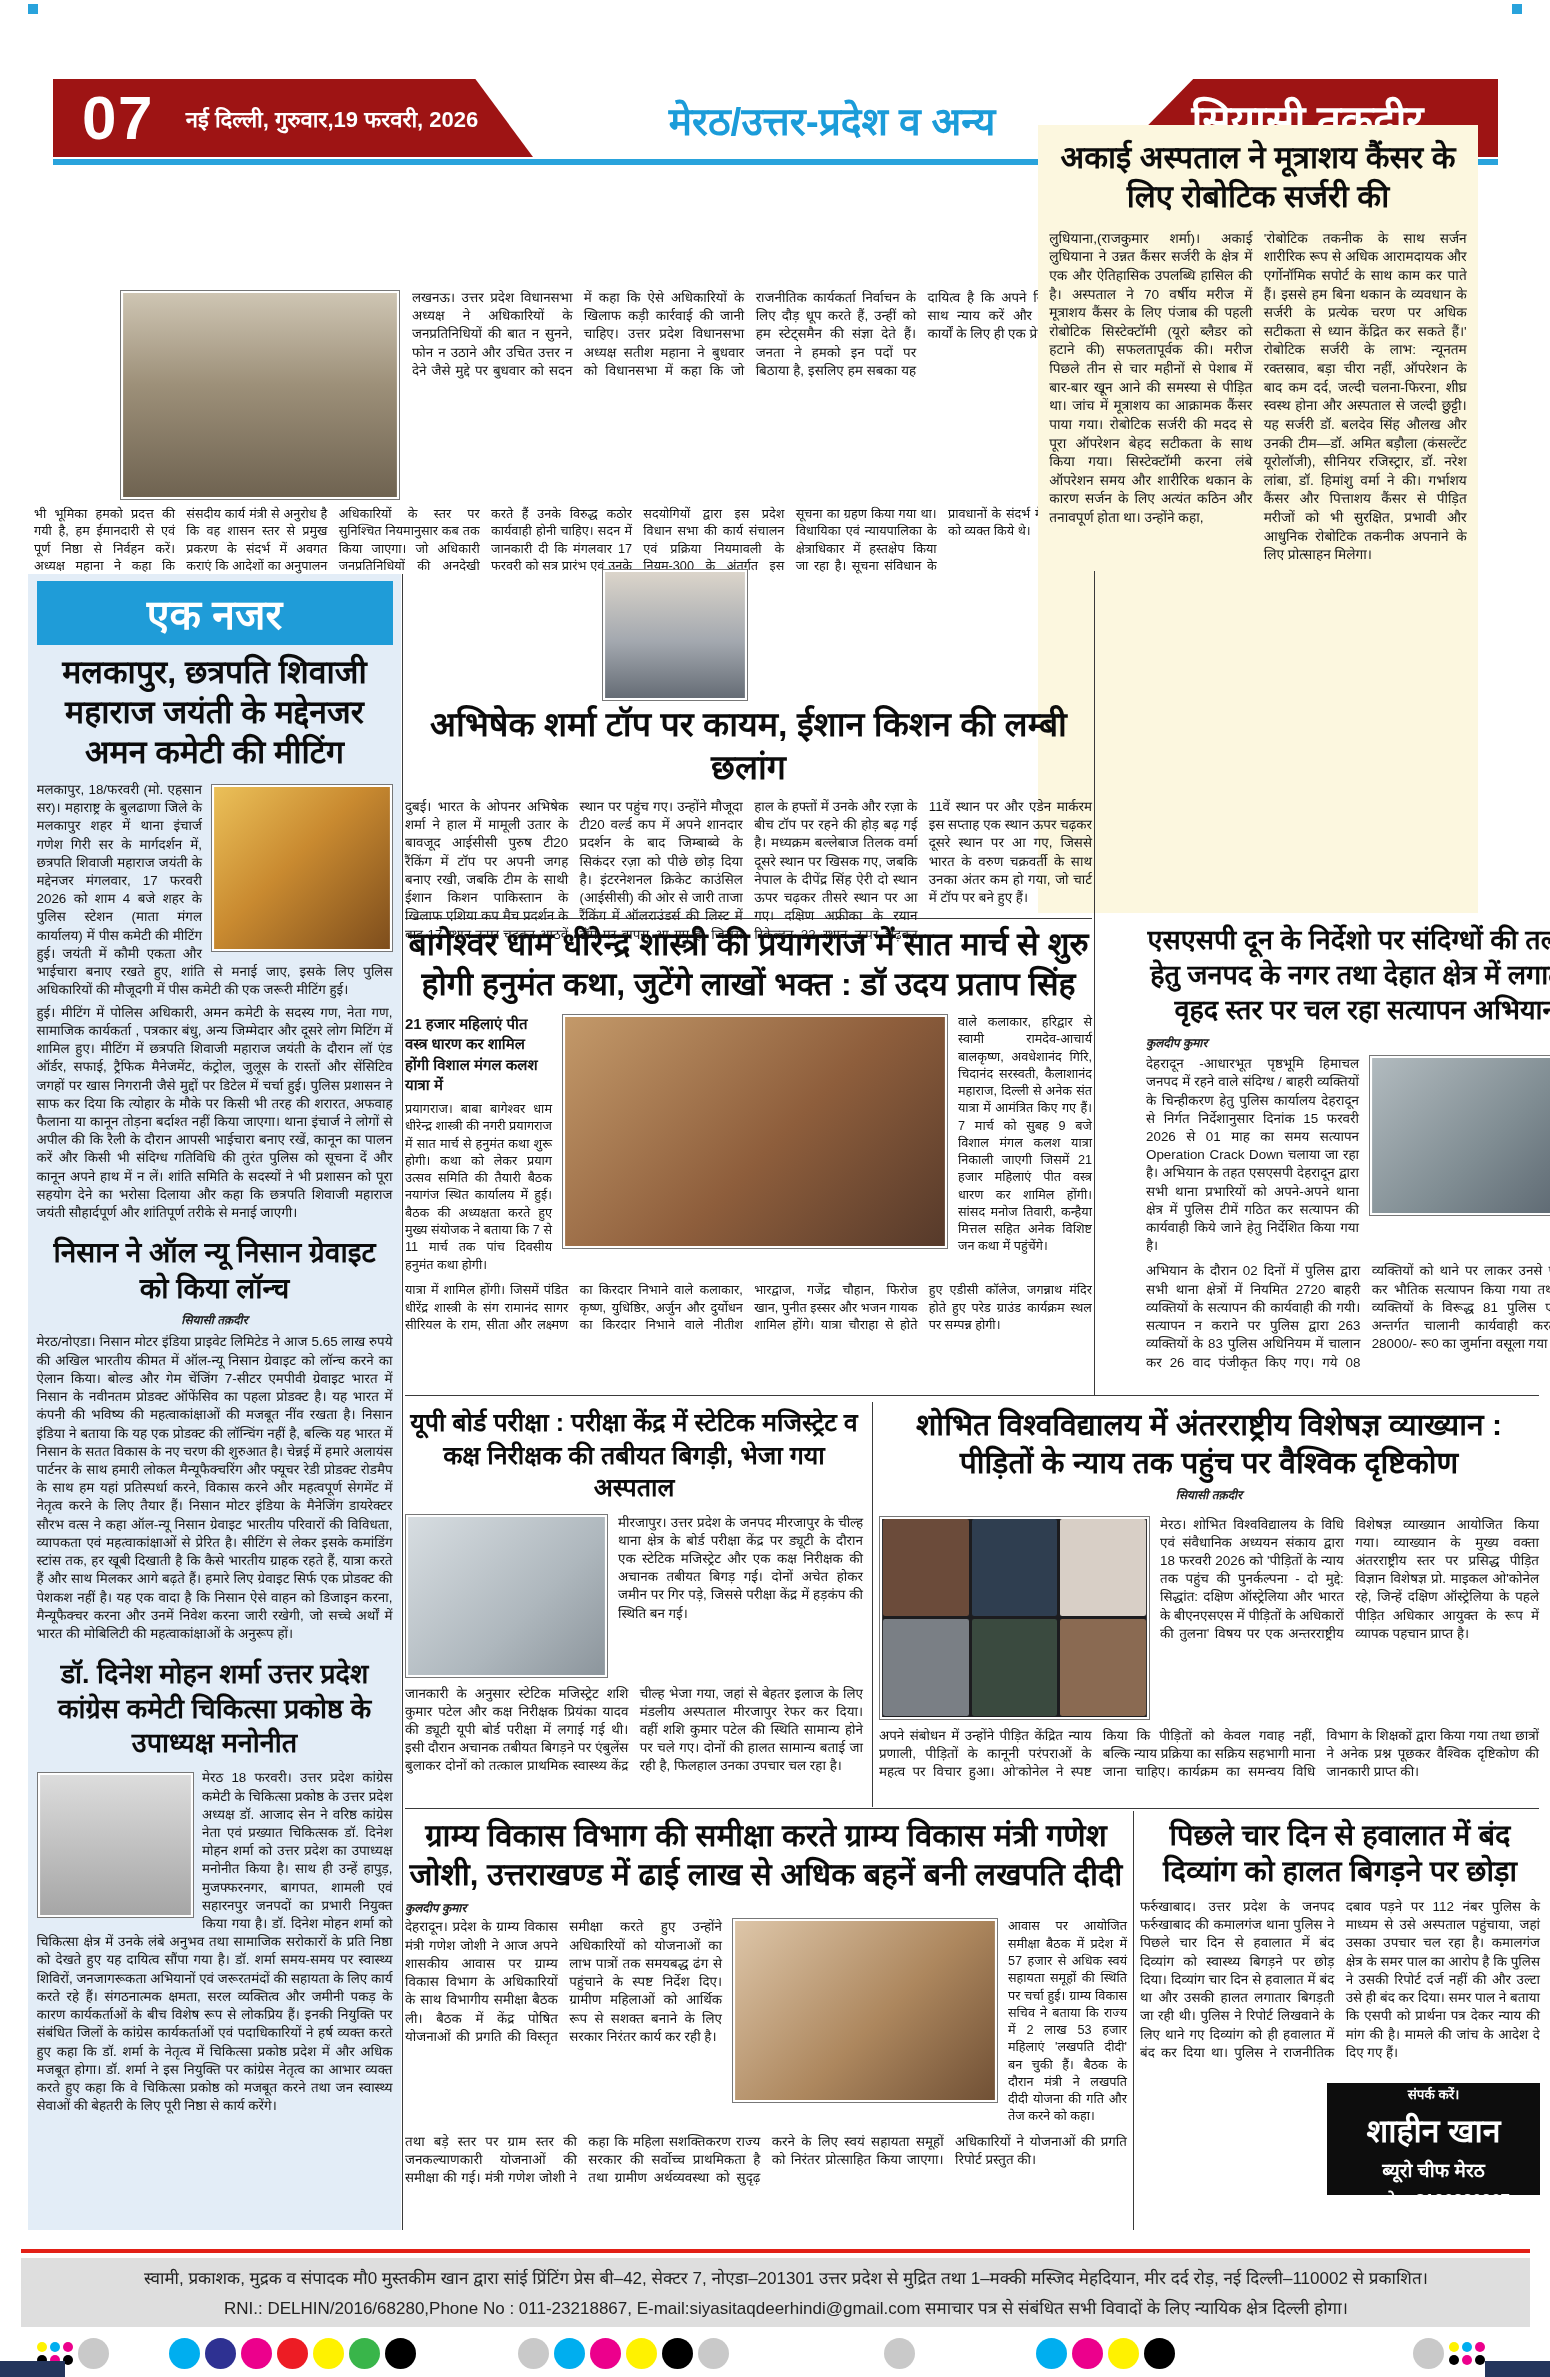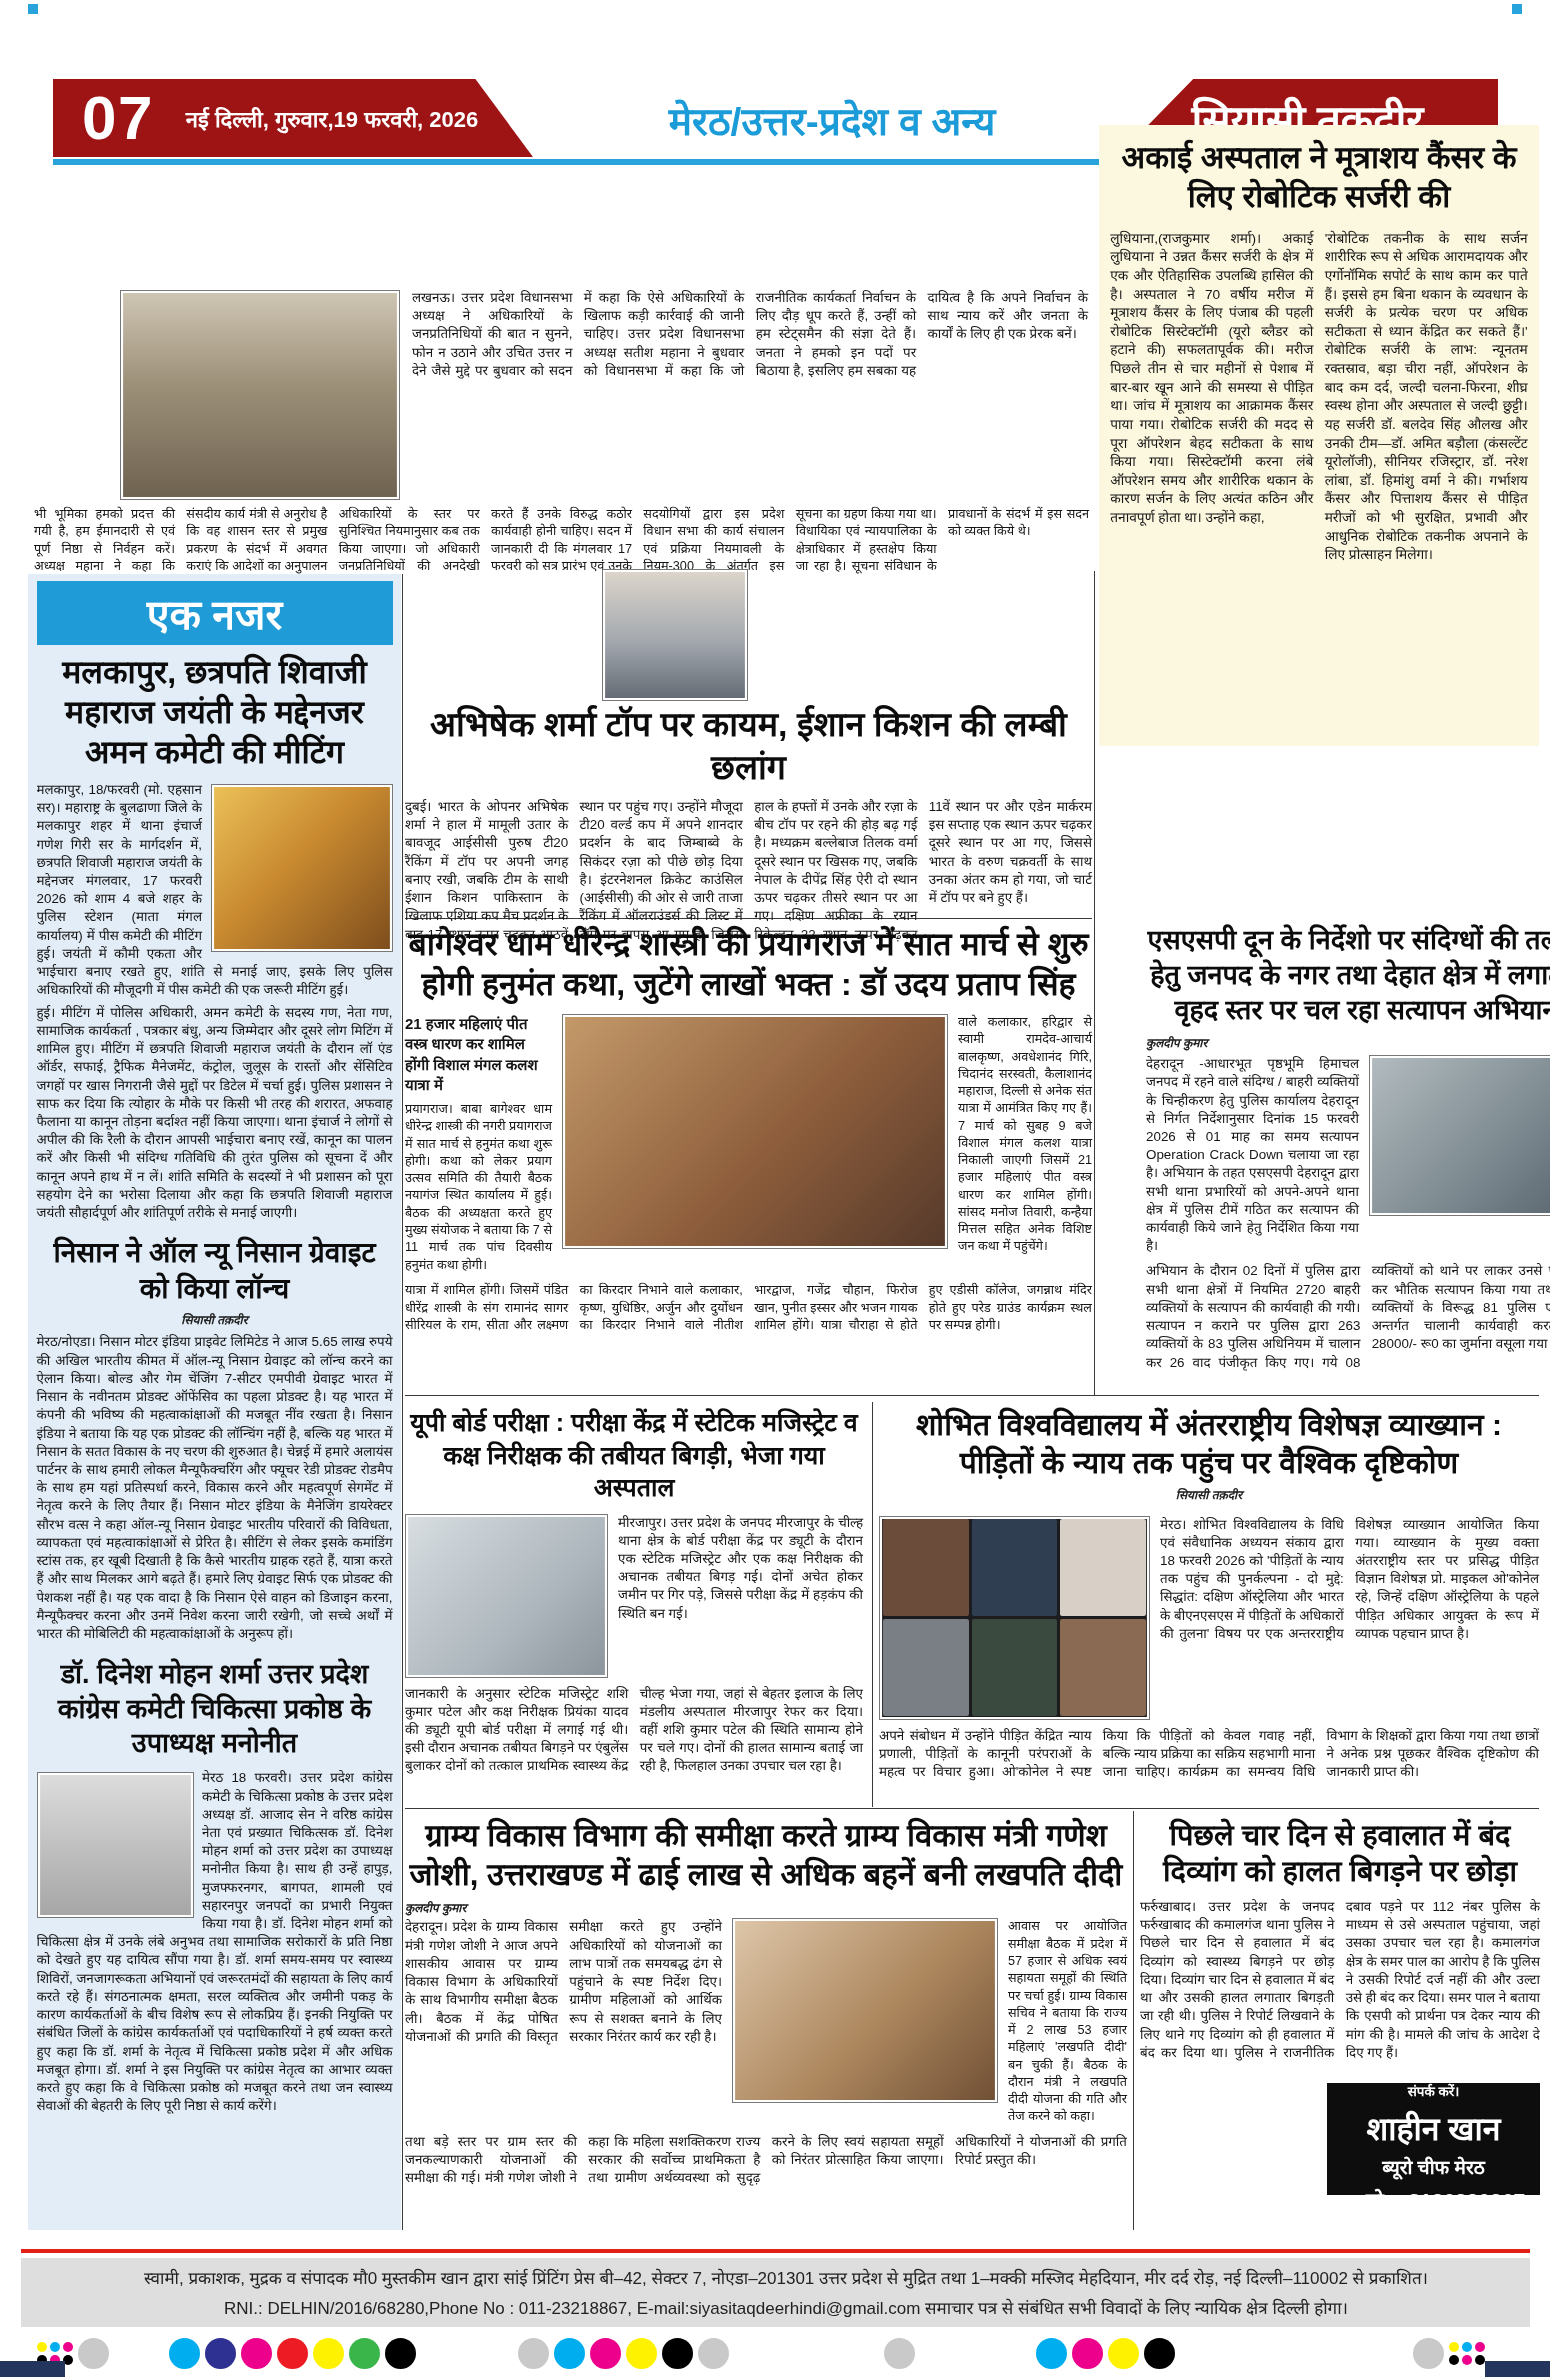--- a/index.html
+++ b/index.html
@@ -71,21 +71,21 @@
   <div class="abs center section-title" style="left:536px;top:93px;width:592px;">मेरठ/उत्तर-प्रदेश व अन्य</div>
   <div class="abs banner banner-right masthead" style="left:1117px;top:79px;width:381px;height:78px;">
     <span>सियासी तक़दीर</span>
   </div>
   <div class="abs bluerule" style="left:53px;top:159px;width:1445px;height:6.3px;"></div>
 
   <div class="abs photo ph-assembly" style="left:120px;top:290px;width:278px;height:208px;"></div>
   <div class="abs body-txt just cols4" style="left:412px;top:289px;width:676px;height:210px;">लखनऊ। उत्तर प्रदेश विधानसभा अध्यक्ष ने अधिकारियों के जनप्रतिनिधियों की बात न सुनने, फोन न उठाने और उचित उत्तर न देने जैसे मुद्दे पर बुधवार को सदन में कहा कि ऐसे अधिकारियों के खिलाफ कड़ी कार्रवाई की जानी चाहिए। उत्तर प्रदेश विधानसभा अध्यक्ष सतीश महाना ने बुधवार को विधानसभा में कहा कि जो राजनीतिक कार्यकर्ता निर्वाचन के लिए दौड़ धूप करते हैं, उन्हीं को हम स्टेट्समैन की संज्ञा देते हैं। जनता ने हमको इन पदों पर बिठाया है, इसलिए हम सबका यह दायित्व है कि अपने निर्वाचन के साथ न्याय करें और जनता के कार्यों के लिए ही एक प्रेरक बनें।</div>
   <div class="abs body-txt just cols7" style="left:34px;top:506px;width:1055px;height:154px;font-size:12.7px;">भी भूमिका हमको प्रदत्त की गयी है, हम ईमानदारी से एवं पूर्ण निष्ठा से निर्वहन करें। अध्यक्ष महाना ने कहा कि संसदीय कार्य मंत्री से अनुरोध है कि वह शासन स्तर से प्रमुख प्रकरण के संदर्भ में अवगत कराएं कि आदेशों का अनुपालन अधिकारियों के स्तर पर सुनिश्चित नियमानुसार कब तक किया जाएगा। जो अधिकारी जनप्रतिनिधियों की अनदेखी करते हैं उनके विरुद्ध कठोर कार्यवाही होनी चाहिए। सदन में जानकारी दी कि मंगलवार 17 फरवरी को सत्र प्रारंभ एवं उनके सदयोगियों द्वारा इस प्रदेश विधान सभा की कार्य संचालन एवं प्रक्रिया नियमावली के नियम-300 के अंतर्गत इस सूचना का ग्रहण किया गया था। विधायिका एवं न्यायपालिका के क्षेत्राधिकार में हस्तक्षेप किया जा रहा है। सूचना संविधान के प्रावधानों के संदर्भ में इस सदन को व्यक्त किये थे।</div>
 
-  <div class="abs yellow-box" style="left:1099px;top:125px;width:440px;height:621px;padding:12.7px 11.3px;box-sizing:border-box;">
+  <div class="abs yellow-box" style="left:1038px;top:125px;width:440px;height:788px;padding:12.7px 11.3px;box-sizing:border-box;">
     <div class="center h-md" style="font-size:31px;">अकाई अस्पताल ने मूत्राशय कैंसर के लिए रोबोटिक सर्जरी की</div>
     <div style="display:flex;gap:11.3px;margin-top:12.7px;">
       <div class="body-txt just" style="flex:1;font-size:13.7px;">लुधियाना,(राजकुमार शर्मा)। अकाई लुधियाना ने उन्नत कैंसर सर्जरी के क्षेत्र में एक और ऐतिहासिक उपलब्धि हासिल की है। अस्पताल ने 70 वर्षीय मरीज में मूत्राशय कैंसर के लिए पंजाब की पहली रोबोटिक सिस्टेक्टॉमी (यूरो ब्लैडर को हटाने की) सफलतापूर्वक की। मरीज पिछले तीन से चार महीनों से पेशाब में बार-बार खून आने की समस्या से पीड़ित था। जांच में मूत्राशय का आक्रामक कैंसर पाया गया। रोबोटिक सर्जरी की मदद से पूरा ऑपरेशन बेहद सटीकता के साथ किया गया। सिस्टेक्टॉमी करना लंबे ऑपरेशन समय और शारीरिक थकान के कारण सर्जन के लिए अत्यंत कठिन और तनावपूर्ण होता था। उन्होंने कहा,</div>
       <div class="body-txt just" style="flex:1;font-size:13.7px;">'रोबोटिक तकनीक के साथ सर्जन शारीरिक रूप से अधिक आरामदायक और एर्गोनॉमिक सपोर्ट के साथ काम कर पाते हैं। इससे हम बिना थकान के व्यवधान के सर्जरी के प्रत्येक चरण पर अधिक सटीकता से ध्यान केंद्रित कर सकते हैं।' रोबोटिक सर्जरी के लाभ: न्यूनतम रक्तस्राव, बड़ा चीरा नहीं, ऑपरेशन के बाद कम दर्द, जल्दी चलना-फिरना, शीघ्र स्वस्थ होना और अस्पताल से जल्दी छुट्टी। यह सर्जरी डॉ. बलदेव सिंह औलख और उनकी टीम—डॉ. अमित बड़ौला (कंसल्टेंट यूरोलॉजी), सीनियर रजिस्ट्रार, डॉ. नरेश लांबा, डॉ. हिमांशु वर्मा ने की। गर्भाशय कैंसर और पित्ताशय कैंसर से पीड़ित मरीजों को भी सुरक्षित, प्रभावी और आधुनिक रोबोटिक तकनीक अपनाने के लिए प्रोत्साहन मिलेगा।</div>
     </div>
   </div>
 
   <div class="abs blue-box" style="left:28px;top:574px;width:373px;height:1656px;padding:7px 8.5px;box-sizing:border-box;">
     <div class="eknajar-banner center" style="padding:4.2px 0;">एक नजर</div>
     <div class="center h-lg" style="margin-top:7px;">मलकापुर, छत्रपति शिवाजी महाराज जयंती के मद्देनजर अमन कमेटी की मीटिंग</div>
@@ -178,21 +178,21 @@
     <div class="body-txt just cols4" style="margin-top:7px;height:92px;">तथा बड़े स्तर पर ग्राम स्तर की जनकल्याणकारी योजनाओं की समीक्षा की गई। मंत्री गणेश जोशी ने कहा कि महिला सशक्तिकरण राज्य सरकार की सर्वोच्च प्राथमिकता है तथा ग्रामीण अर्थव्यवस्था को सुदृढ़ करने के लिए स्वयं सहायता समूहों को निरंतर प्रोत्साहित किया जाएगा। अधिकारियों ने योजनाओं की प्रगति रिपोर्ट प्रस्तुत की।</div>
   </div>
 
   <div class="abs" style="left:1140px;top:1817px;width:400px;">
     <div class="center h-lg" style="font-size:29px;">पिछले चार दिन से हवालात में बंद दिव्यांग को हालत बिगड़ने पर छोड़ा</div>
     <div class="body-txt just cols2" style="margin-top:8.5px;height:303px;">फर्रुखाबाद। उत्तर प्रदेश के जनपद फर्रुखाबाद की कमालगंज थाना पुलिस ने पिछले चार दिन से हवालात में बंद दिव्यांग को स्वास्थ्य बिगड़ने पर छोड़ दिया। दिव्यांग चार दिन से हवालात में बंद था और उसकी हालत लगातार बिगड़ती जा रही थी। पुलिस ने रिपोर्ट लिखवाने के लिए थाने गए दिव्यांग को ही हवालात में बंद कर दिया था। पुलिस ने राजनीतिक दबाव पड़ने पर 112 नंबर पुलिस के माध्यम से उसे अस्पताल पहुंचाया, जहां उसका उपचार चल रहा है। कमालगंज क्षेत्र के समर पाल का आरोप है कि पुलिस ने उसकी रिपोर्ट दर्ज नहीं की और उल्टा उसे ही बंद कर दिया। समर पाल ने बताया कि एसपी को प्रार्थना पत्र देकर न्याय की मांग की है। मामले की जांच के आदेश दे दिए गए हैं।</div>
     <div class="contact-box center abs" style="left:187px;top:266px;width:213px;height:112px;z-index:5;">
       <div style="font-size:13.4px;font-weight:700;padding:0 7px;">मेरठ से विज्ञापन व समाचार लगाने के लिए संपर्क करें।</div>
       <div style="font-size:32px;font-weight:800;">शाहीन खान</div>
       <div style="font-size:19px;font-weight:700;">ब्यूरो चीफ मेरठ</div>
-      <div style="font-size:21px;font-weight:800;padding-left:24px;">मो. : 8126330267</div>
+      <div style="font-size:17px;font-weight:800;padding-left:24px;">मो. : 8126330267</div>
     </div>
   </div>
 
   <div class="abs redrule" style="left:21px;top:2249px;width:1509px;height:4.2px;"></div>
   <div class="abs footer-box center" style="left:21px;top:2258px;width:1509px;height:69px;">
     <div>स्वामी, प्रकाशक, मुद्रक व संपादक मौ0 मुस्तकीम खान द्वारा सांई प्रिंटिंग प्रेस बी–42, सेक्टर 7, नोएडा–201301 उत्तर प्रदेश से मुद्रित तथा 1–मक्की मस्जिद मेहदियान, मीर दर्द रोड़, नई दिल्ली–110002 से प्रकाशित।</div>
     <div>RNI.: DELHIN/2016/68280,Phone No : 011-23218867, E-mail:siyasitaqdeerhindi@gmail.com समाचार पत्र से संबंधित सभी विवादों के लिए न्यायिक क्षेत्र दिल्ली होगा।</div>
   </div>
 
   <div class="abs dotrow" style="left:37px;top:2338px;">

